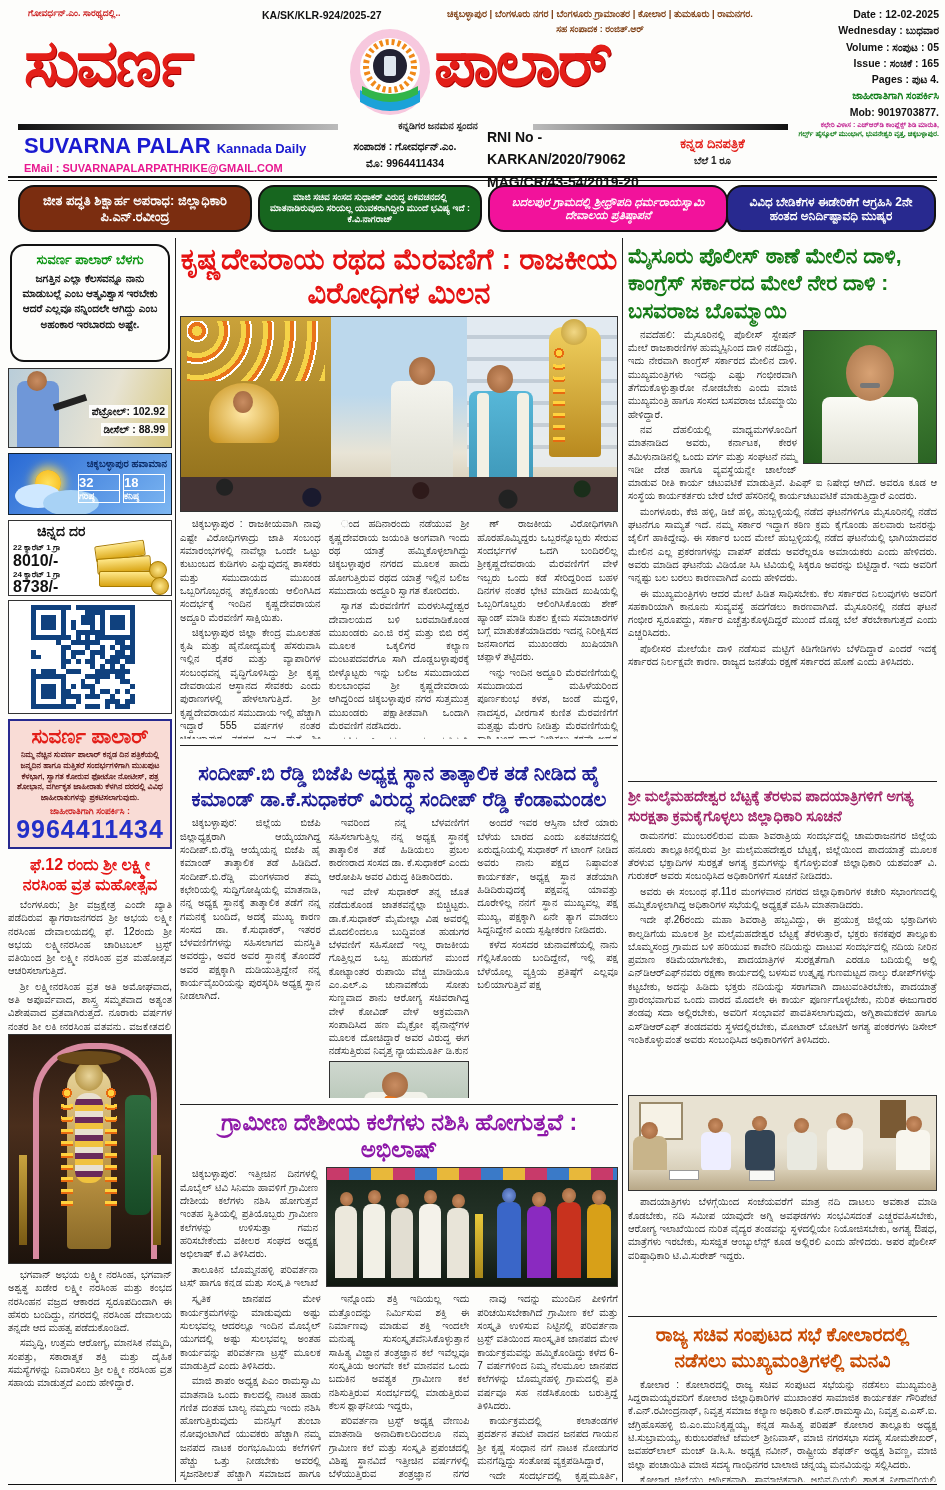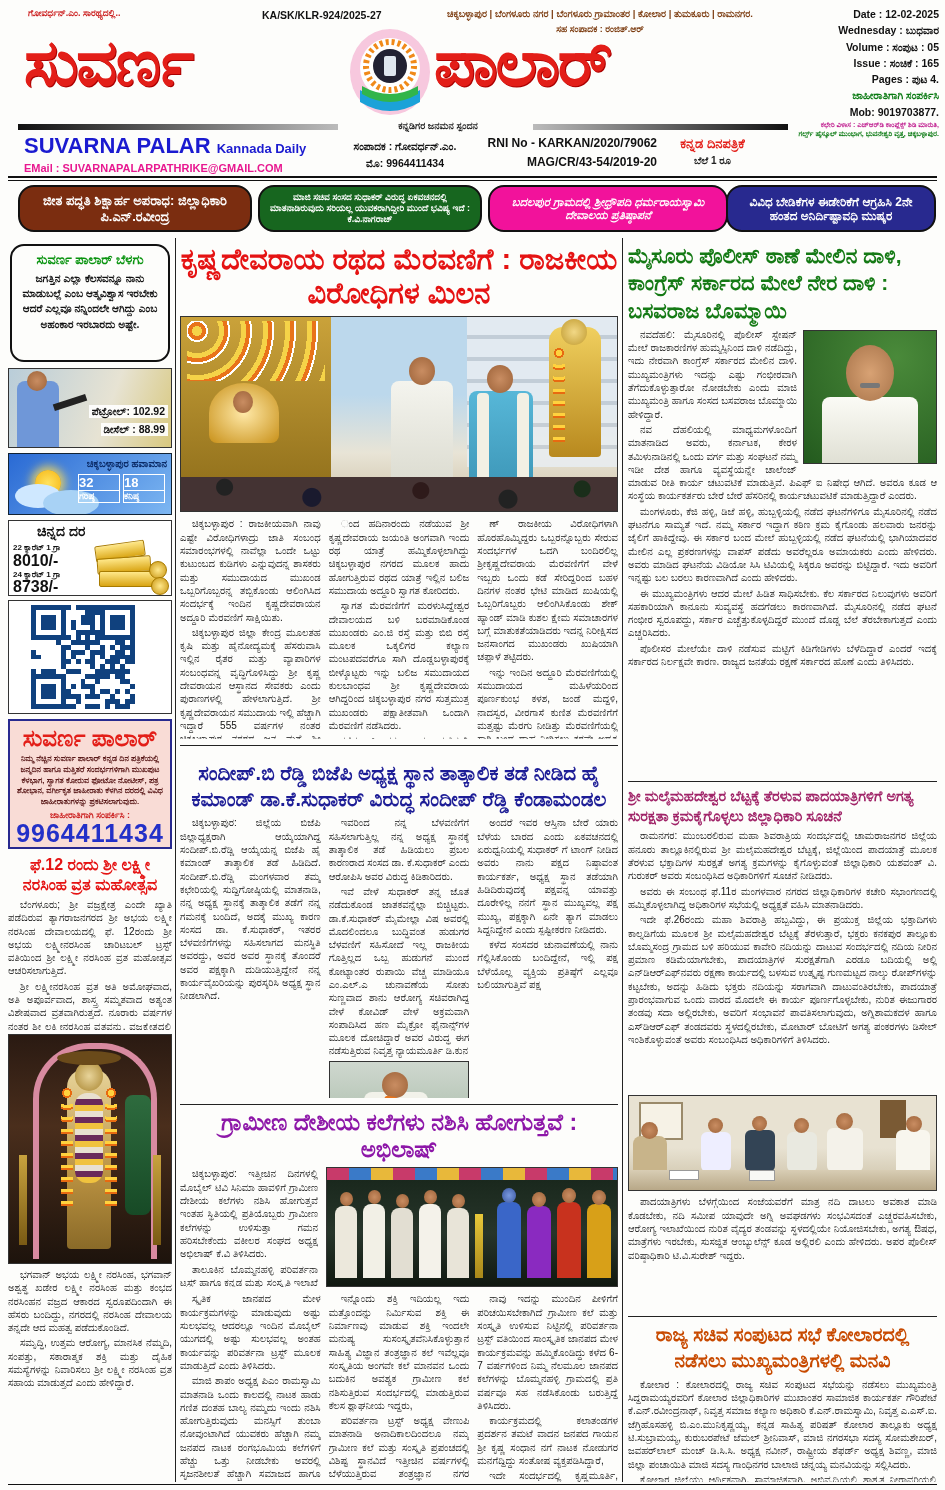--- a/index.html
+++ b/index.html
@@ -22,21 +22,21 @@
   .info .addr2{font-size:7px;color:#0a7a12;font-weight:bold;line-height:1.3;}
   .tagbar{position:absolute;top:120px;left:18px;width:770px;height:12px;}
   .tagbar .bar{position:absolute;top:4px;height:6px;background:linear-gradient(90deg,#111,#bbb);}
   .tagbar .bar.r{background:linear-gradient(90deg,#bbb,#111);}
   .tagbar span{position:absolute;top:0;left:330px;width:180px;text-align:center;font-size:9.5px;font-weight:bold;color:#222;}
   .ehead{position:absolute;top:133px;left:24px;width:300px;}
   .ehead .en{font-size:22px;font-weight:bold;color:#1b1bd0;letter-spacing:0;}
   .ehead .en small{font-size:13px;}
   .ehead .em{font-size:11px;font-weight:bold;color:#e81890;margin-top:3px;}
   .edblk{position:absolute;top:138px;left:330px;width:150px;text-align:center;font-size:10.5px;font-weight:bold;line-height:1.6;}
-  .rni{position:absolute;top:134px;left:487px;width:170px;text-align:right;font-size:12px;font-weight:bold;line-height:1.6;}
+  .rni{position:absolute;top:126px;left:487px;width:170px;text-align:left;font-size:14px;font-weight:bold;line-height:1.6;}
   .daily{position:absolute;top:136px;left:660px;width:105px;text-align:center;}
   .daily .d1{font-size:13px;font-weight:bold;color:#e31e18;}
   .daily .d2{font-size:10px;font-weight:bold;color:#222;margin-top:3px;}
   .hrule{position:absolute;left:8px;width:929px;border-top:2.5px solid #111;}
   .hrule.thin{border-top:1px solid #111;}
   
   .tbox{position:absolute;top:185px;height:47px;border-radius:16px;color:#fff;display:flex;align-items:center;justify-content:center;
         text-align:center;font-weight:bold;padding:3px 8px;box-sizing:border-box;border:2px solid #111;}
   
   .vline{position:absolute;top:238px;bottom:8px;width:0;border-left:1.5px solid #222;}
@@ -61,21 +61,21 @@
   .gbox{position:relative;height:74px;border:1.5px solid #333;margin:4px 0;background:#fff;overflow:hidden;}
   .gbox .gt{position:absolute;top:2px;left:28px;font-size:14px;font-weight:bold;}
   .gbox .gl{position:absolute;font-size:8px;font-weight:bold;}
   .gbox .gp{position:absolute;font-size:16px;font-weight:bold;}
   .gbar{position:absolute;background:linear-gradient(180deg,#ffe88a,#d9a514);border:1px solid #a87b00;border-radius:2px;}
   .gcoin{position:absolute;border-radius:50%;background:radial-gradient(#ffe88a,#c89410);border:1px solid #a87b00;}
   .qrwrap{position:relative;height:112px;border:1.5px solid #333;margin:4px 0;background:#fff;}
   .qr{position:absolute;left:22px;top:4px;width:104px;height:104px;}
   .qr i{position:absolute;background:#10417e;}
   .adbox{border:2.5px solid #28298f;background:#f9dcd6;margin:5px 0;padding:4px 5px;height:118px;overflow:hidden;text-align:center;}
-  .adbox .at{font-size:23px;font-weight:bold;color:#e31e18;}
+  .adbox .at{font-size:20px;font-weight:bold;color:#e31e18;}
   .adbox .ab{font-size:8px;font-weight:bold;color:#5a1a1a;line-height:1.35;margin-top:2px;}
   .adbox .ac{font-size:9px;font-weight:bold;color:#c22;margin-top:2px;}
   .adbox .ap{font-size:25px;font-weight:bold;color:#2330c8;letter-spacing:1px;line-height:1;}
   .lhead{font-size:16px;font-weight:bold;color:#e51313;text-align:center;line-height:1.25;margin:6px 0 3px 0;}
   
   .h-red{font-size:29px;font-weight:bold;color:#e51313;text-align:center;line-height:1.18;margin:2px 0 6px 0;}
   .h-green{font-size:21px;font-weight:bold;color:#157a15;text-align:left;line-height:1.3;margin:2px 0 4px 0;}
   .h-navy{font-size:20px;font-weight:bold;color:#1d1d96;text-align:center;line-height:1.3;border-top:1.5px solid #222;padding-top:14px;margin:6px 0 4px 0;}
   .h-purple{font-size:23px;font-weight:bold;color:#8d17a8;text-align:center;border-top:1.5px solid #222;padding-top:4px;margin:6px 0 4px 0;}
   .h-plum{font-size:14.5px;font-weight:bold;color:#a02468;line-height:1.4;border-top:1.5px solid #222;padding-top:4px;margin:5px 0 3px 0;}

